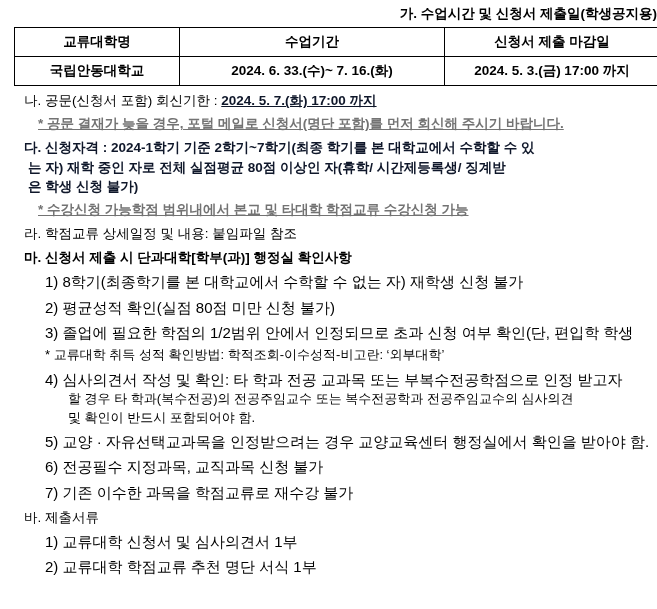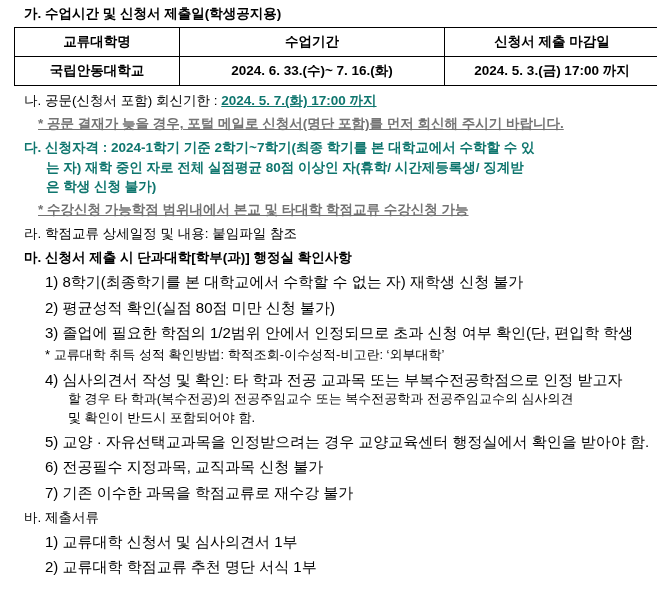--- a/index.html
+++ b/index.html
@@ -23,23 +23,24 @@
     box-sizing: border-box;
   }
   .line {
     line-height: 1.42;
     white-space: pre-wrap;
   }
   .sec-head {
     margin-left: 24px;
     margin-top: 4px;
     font-size: 13.5px;
+    text-align: right;
   }
   .blue {
-    color: #0f766e;
+    color: #0f172a;
   }
   .bold {
     font-weight: bold;
   }
   .underline {
     text-decoration: underline;
   }
   
   table.schedule {
     border-collapse: collapse;
@@ -63,21 +64,21 @@
   .col1 { width: 160px; }
   .col2 { width: 260px; }
   .col3 { width: 210px; }
 
   .item {
     margin-left: 24px;
     margin-top: 5px;
     font-size: 13.5px;
   }
   .item-indent {
-    margin-left: 46px;
+    margin-left: 28px;
     font-size: 13.5px;
   }
   .sub {
     margin-left: 45px;
     margin-top: 4px;
     font-size: 15px;
   }
   .sub-cont {
     margin-left: 68px;
     font-size: 13px;

